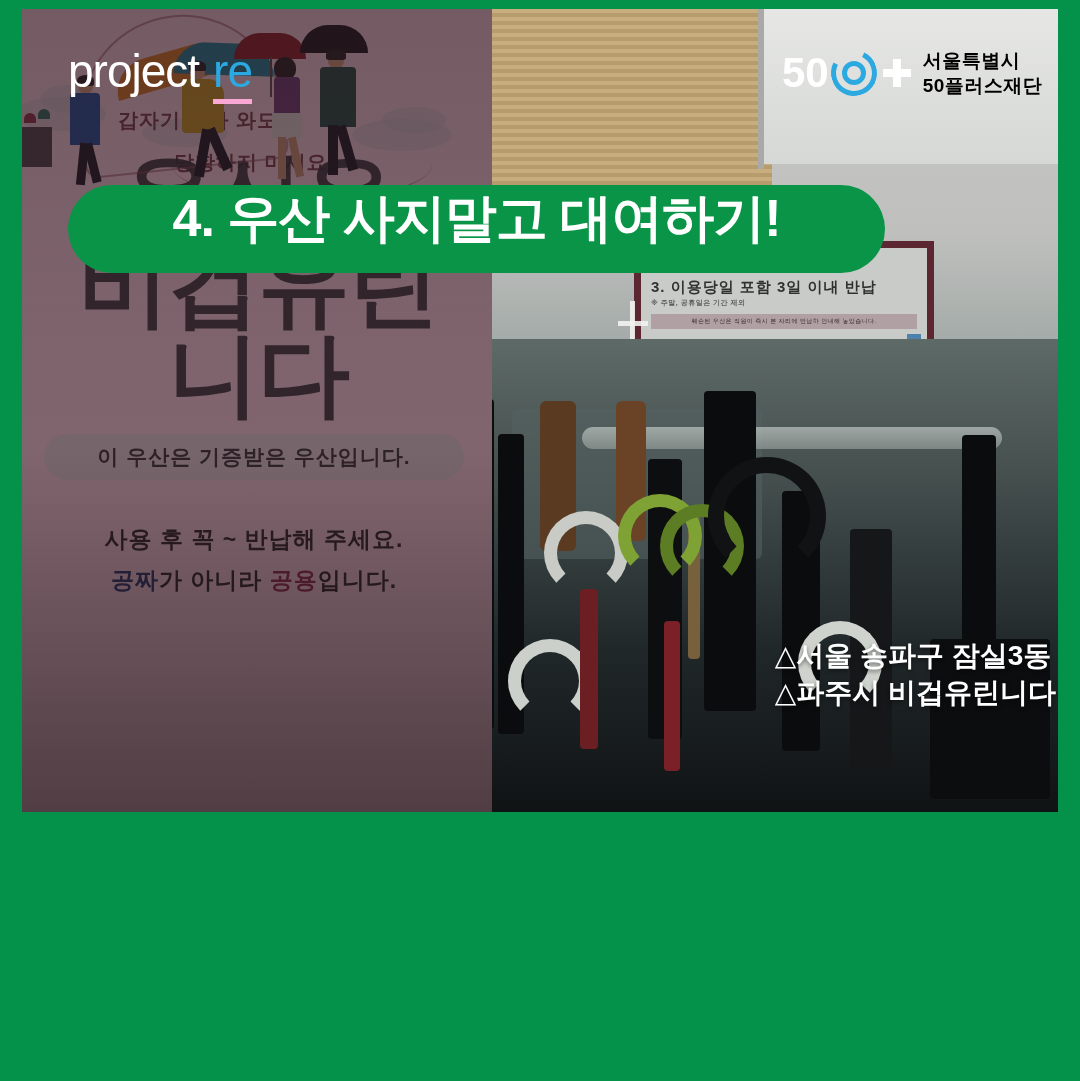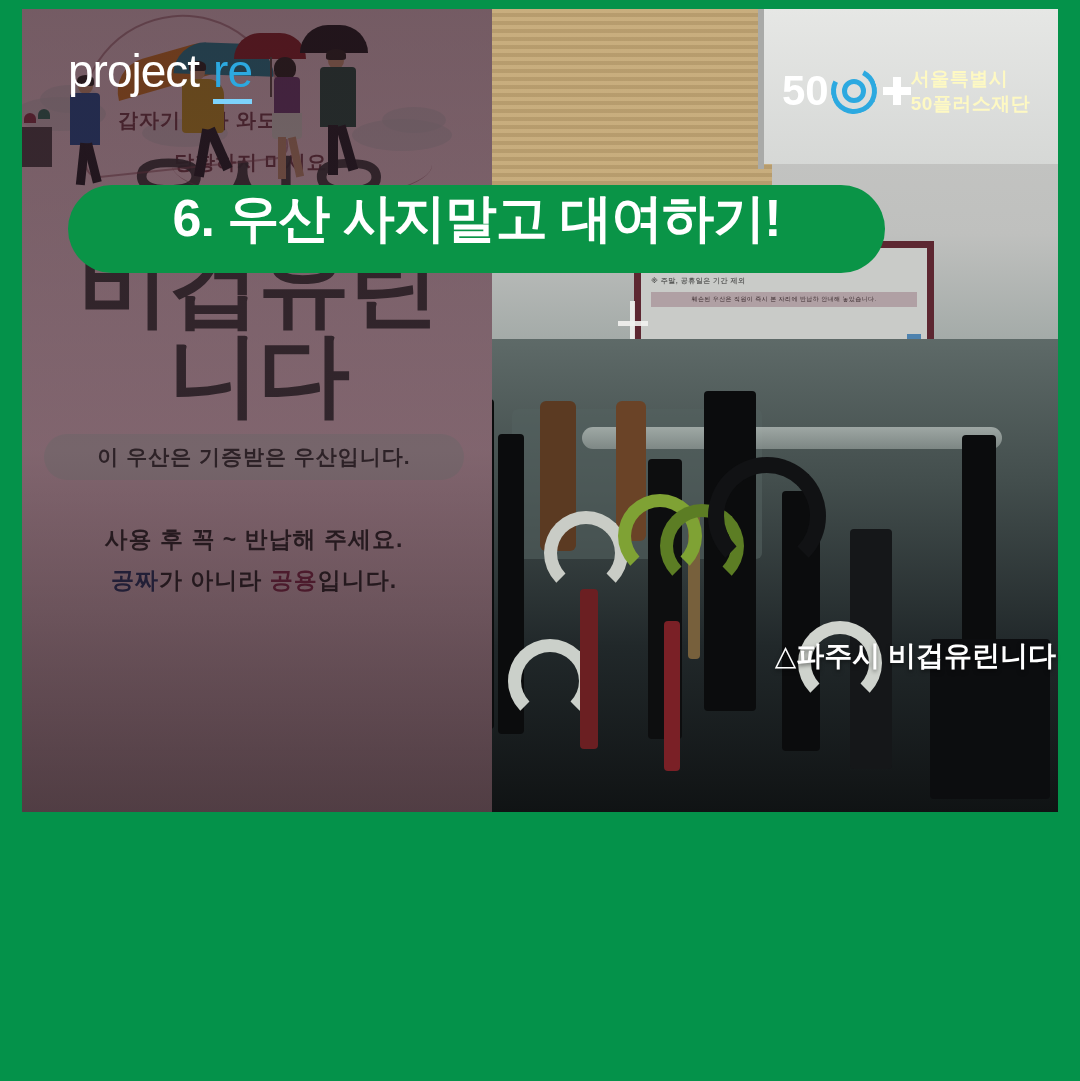--- a/index.html
+++ b/index.html
@@ -221,34 +221,33 @@
     color: #ffffff;
     letter-spacing: -1px;
     line-height: 1;
     white-space: nowrap;
     z-index: 30;
   }
   #brand .re {
     color: #2CA9E0;
     font-weight: 400;
     padding-bottom: 2px;
-    border-bottom: 5px solid #7dd3fc;
+    border-bottom: 5px solid #f9a8d4;
     margin-left: 14px;
   }
 
   
   #fifty {
     position: absolute;
     left: 782px; top: 48px;
     z-index: 30;
     display: flex;
     align-items: center;
-    gap: 0;
-    white-space: nowrap;
-    margin-top: 18px;
+    gap: 12px;
+    white-space: nowrap;
   }
   #fifty-mark { display: flex; align-items: center; gap: 2px; }
   #fifty-five {
     font-size: 42px; font-weight: 700; color: #ffffff; line-height: 1;
   }
   #fifty-ring { position: relative; width: 46px; height: 46px; }
   #fifty-ring .outer {
     position: absolute; inset: 0;
     border: 5px solid #2CA9E0;
     border-radius: 50%;
@@ -262,21 +261,21 @@
   }
   #fifty-plus {
     position: relative; width: 28px; height: 28px; margin-left: 4px;
   }
   #fifty-plus::before, #fifty-plus::after {
     content: ""; position: absolute; background: #ffffff;
   }
   #fifty-plus::before { left: 10px; top: 0; width: 8px; height: 28px; }
   #fifty-plus::after  { left: 0; top: 10px; width: 28px; height: 8px; }
   #fifty-text {
-    color: #fef9c3; font-size: 19px; font-weight: 700; line-height: 1.32;
+    color: #000000; font-size: 19px; font-weight: 700; line-height: 1.32;
     letter-spacing: .5px;
   }
 
   
   #headline {
     position: absolute;
     left: 68px; top: 185px;
     width: 817px; height: 88px;
     background: #0A9447;
     border-radius: 44px;
@@ -353,20 +352,21 @@
 
     <div class="photo-layer" id="wall-right"></div>
     <div class="photo-layer" id="blind"></div>
     <div class="photo-layer" id="blind2"></div>
     <div class="photo-layer" id="doorframe-dark"></div>
     <div class="photo-layer" id="wall-white-top"></div>
     <div class="photo-layer" id="wall-panel-edge"></div>
 
     <div class="photo-layer" id="wall-sign">
       <div class="sign-line">2. 신청대장 작성</div>
+      <div class="sign-line">3. 이용당일 포함 3일 이내 반납</div>
       <div class="sign-small">※ 주말, 공휴일은 기간 제외</div>
       <div class="sign-footer">훼손된 우산은 직원이 즉시 본 자리에 반납하 안내해 놓았습니다.</div>
       <div id="sign-glyph"></div>
     </div>
     <div class="photo-layer" id="sign-cross"></div>
     <div class="photo-layer" id="sign-cross2"></div>
 
     <div class="photo-layer" id="rack">
       <div id="rack-bg"></div>
       <div id="rack-bin"></div>
@@ -482,23 +482,24 @@
       </span>
       <span id="fifty-plus"></span>
     </div>
     <div id="fifty-text">
       <div>서울특별시</div>
       <div>50플러스재단</div>
     </div>
   </div>
 
   <div id="headline"></div>
-  <div id="headline-text">6. 우산 사지말고 대여하기!</div>
+  <div id="headline-text">4. 우산 사지말고 대여하기!</div>
 
   <div id="body-text">
   </div>
 
   <div id="locations">
+    <span class="loc">△서울 송파구 잠실3동</span>
     <span class="loc">△파주시 비겁유린니다</span>
   </div>
 
 
 </div>
 
 </body></html>

